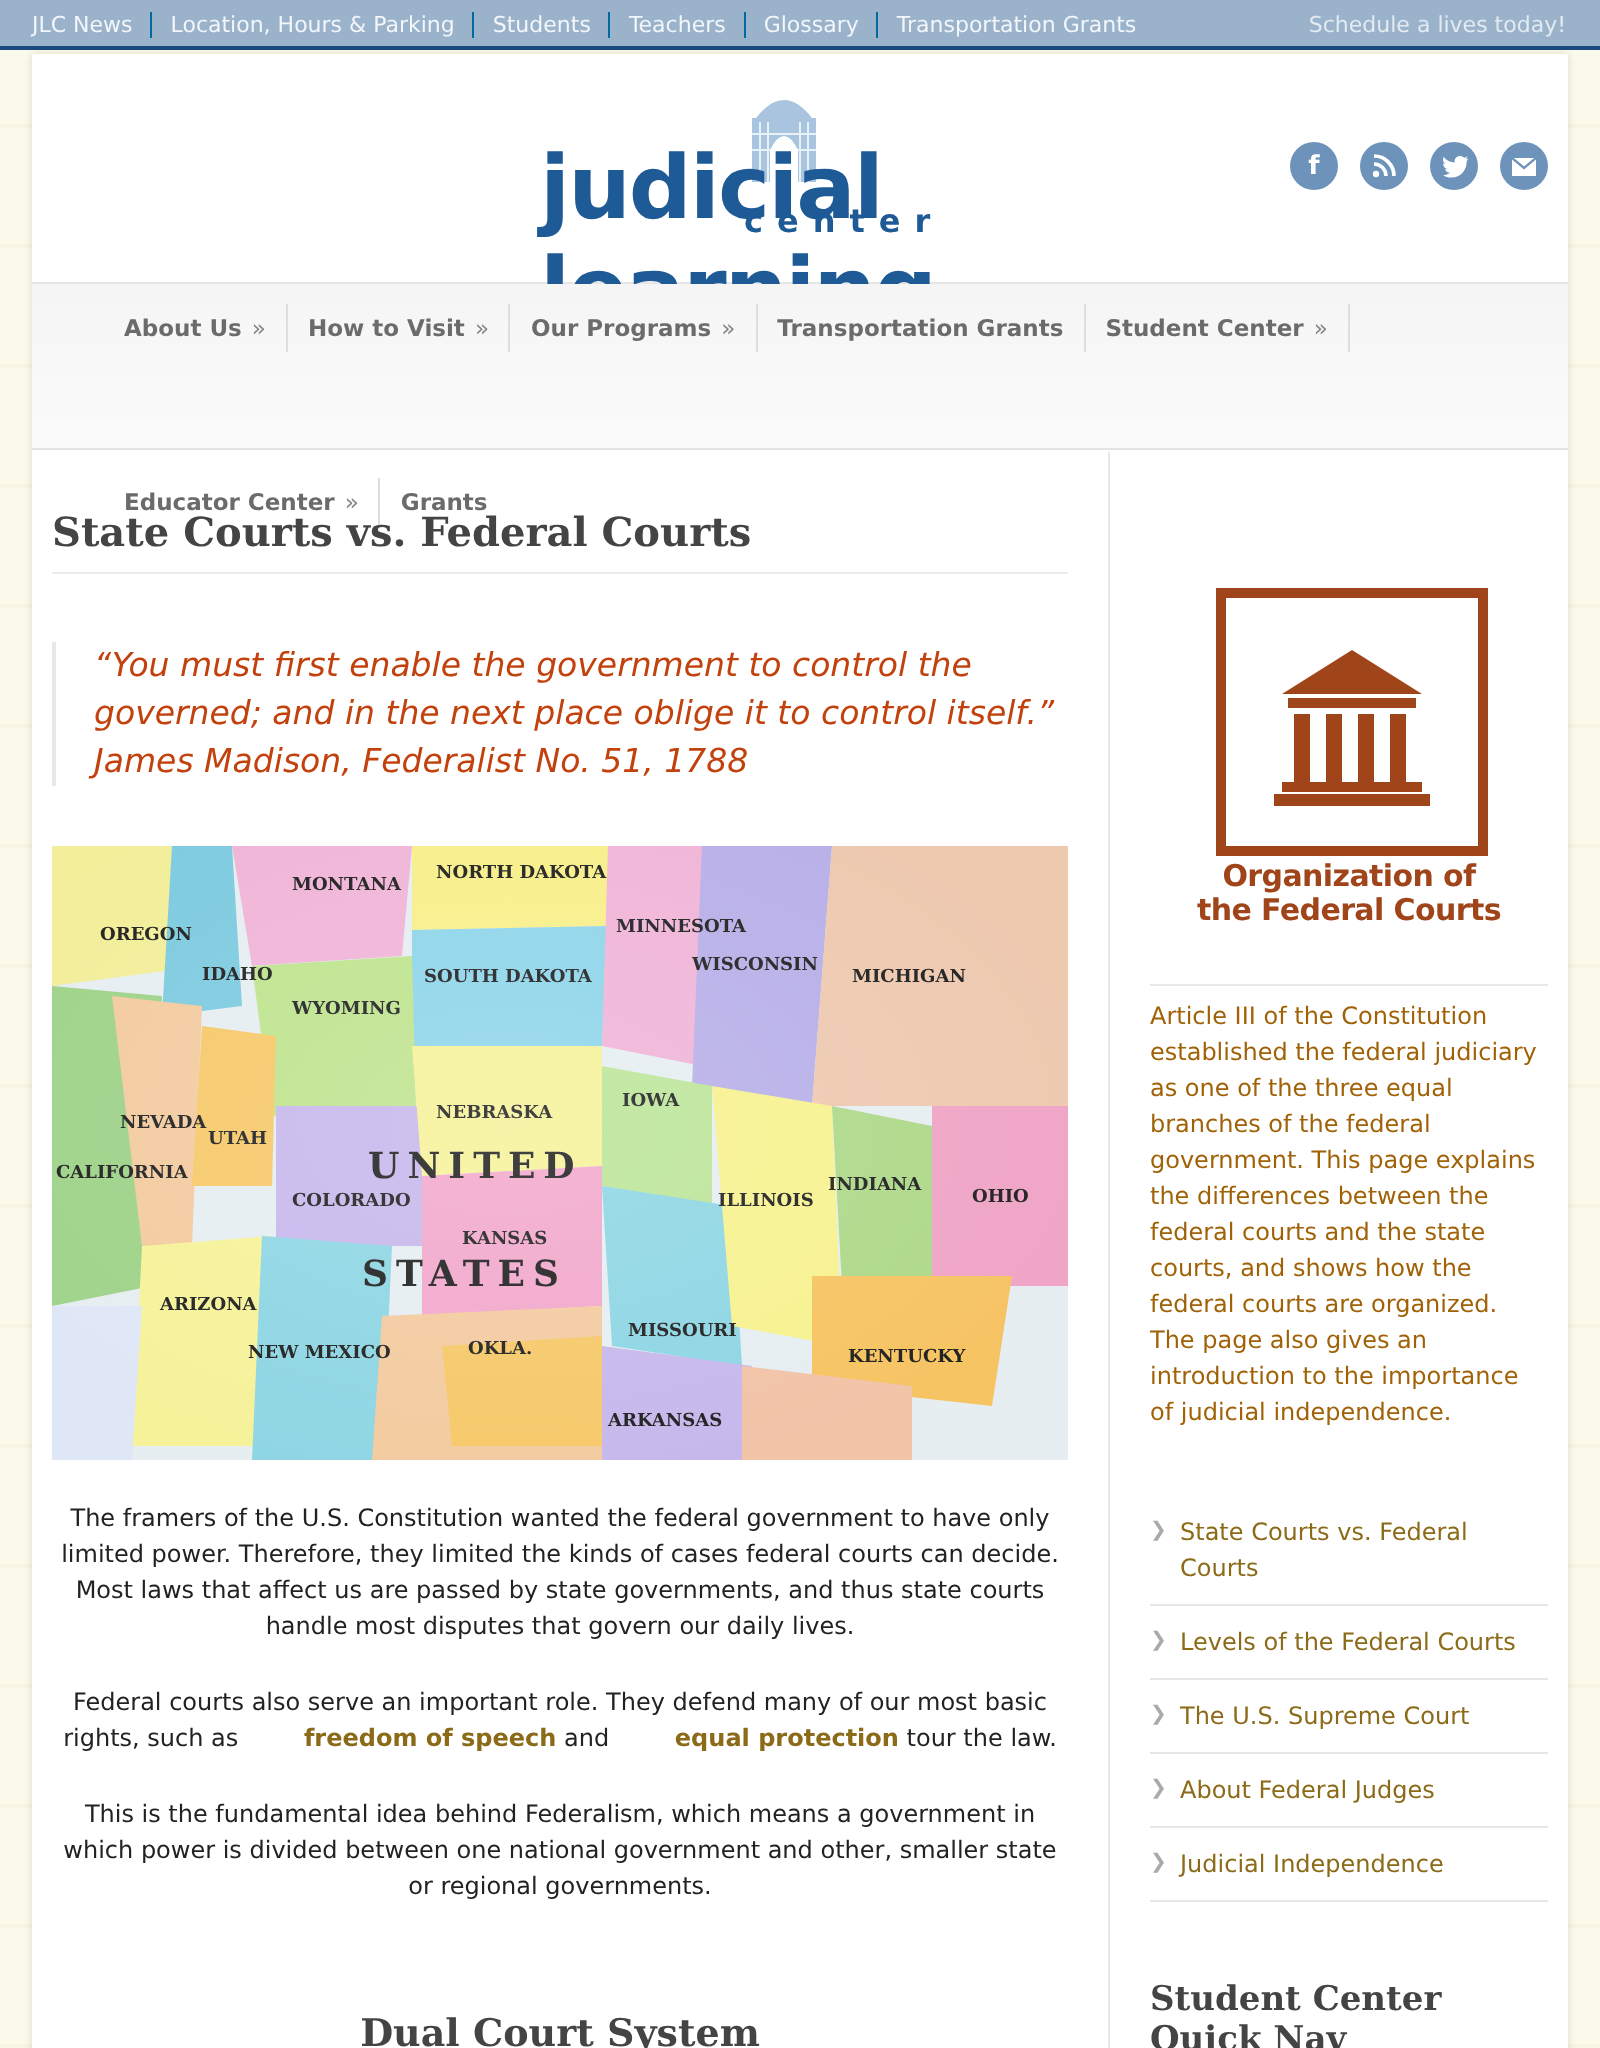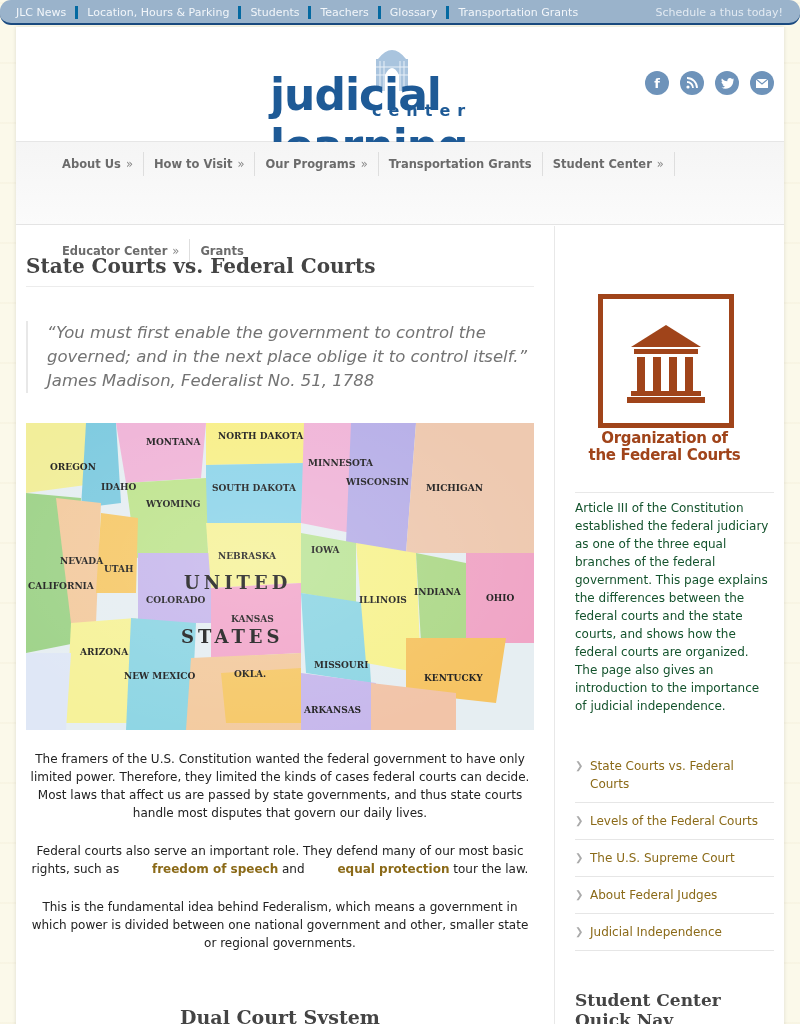--- a/index.html
+++ b/index.html
@@ -14,24 +14,24 @@
     position: absolute; inset: 0;
     background:
       repeating-linear-gradient(0deg, rgba(230,220,190,0.15) 0 2px, transparent 2px 60px);
     pointer-events: none;
   }
   
   .topbar {
     position: absolute; left: 0; top: 0; width: 800px; height: 25px;
     background: #9ab3cb;
     border-bottom: 2px solid #1a4a80;
-    font-size: 11px; color: #f2f6fa; border-radius: 11px;
+    font-size: 11px; color: #f2f6fa;
   }
   .topbar .links { position: absolute; left: 16px; top: 6px; display: flex; }
-  .topbar .links a { color: #f2f6fa; text-decoration: none; padding: 0 9px; border-left: 3px solid #0369a1; line-height: 13px; }
+  .topbar .links a { color: #f2f6fa; text-decoration: none; padding: 0 9px; border-left: 1px solid #0369a1; line-height: 13px; }
   .topbar .links a:first-child { padding-left: 0; border-left: none; }
   .topbar .tour { position: absolute; right: 17px; top: 6px; color: #e2eaf2; }
 
   
   .wrapper {
     position: absolute; left: 16px; top: 27px; width: 768px; height: 1000px;
     background: #fff;
     box-shadow: 0 0 4px rgba(0,0,0,0.12);
   }
   .header { position: relative; height: 115px; border-bottom: 1px solid #e6e6e6; }
@@ -73,49 +73,49 @@
   .main { position: absolute; left: 10px; top: 0; width: 508px; }
   .divider { position: absolute; left: 538px; top: 0; width: 1px; height: 801px; background: #e8e8e8; }
   .page-title {
     position: absolute; left: 0; top: 28px; width: 508px;
     font-family: "DejaVu Serif", serif; font-size: 20px; color: #444;
     padding-bottom: 8px; border-bottom: 1px solid #ececec;
   }
   .quote {
     position: absolute; left: 0; top: 95px; width: 508px;
     border-left: 2px solid #e8e8e8; padding-left: 19px;
-    font-style: italic; font-size: 16.5px; line-height: 24px; color: #737373;
+    font-style: italic; font-size: 16.5px; line-height: 24px; color: #c2410c;
   }
   .map {
     position: absolute; left: 0; top: 197px; width: 508px; height: 307px; overflow: hidden;
     background: #d9e9f0;
   }
   .para { position: absolute; left: 0; width: 508px; font-size: 12px; line-height: 18px; color: #222; text-align: center; }
   .para a { color: #8b6a18; font-weight: bold; text-decoration: none; margin-left: 29px; }
   .subhead {
     position: absolute; left: 0; top: 780px; width: 508px; text-align: center;
     font-family: "DejaVu Serif", serif; font-size: 19px; color: #444;
   }
 
   
   .sidebar { position: absolute; left: 559px; top: 0; width: 199px; }
-  .fed-logo { position: absolute; left: 11px; top: 68px; width: 157px; height: 170px; }
+  .fed-logo { position: absolute; left: 21px; top: 68px; width: 157px; height: 170px; }
   .fed-logo .box {
     position: absolute; left: 12px; top: 0; width: 136px; height: 134px;
     border: 5px solid #a0441a;
   }
   .fed-logo .caption {
     position: absolute; left: 0; top: 136px; width: 157px; text-align: center;
     font-size: 15px; line-height: 17px; font-weight: bold; color: #a0441a;
     letter-spacing: -0.3px;
   }
   .side-desc {
     position: absolute; left: 0; top: 266px; width: 199px;
     border-top: 1px solid #e8e8e8; padding-top: 6px;
-    font-size: 12px; line-height: 18px; color: #14532d;
+    font-size: 12px; line-height: 18px; color: #a16207;
   }
   .side-list { position: absolute; left: 0; top: 522px; width: 199px; list-style: none; }
   .side-list li {
     position: relative; padding: 9px 0 9px 15px; font-size: 12px; line-height: 18px;
     color: #8b6a18; border-bottom: 1px solid #e6e6e6;
   }
   .side-list li .arr {
     position: absolute; left: 0; top: 9px; color: #aaa; font-size: 10px;
   }
   .side-head {
@@ -130,21 +130,21 @@
 
 <div class="topbar">
   <div class="links">
     <a>JLC News</a>
     <a>Location, Hours &amp; Parking</a>
     <a>Students</a>
     <a>Teachers</a>
     <a>Glossary</a>
     <a>Transportation Grants</a>
   </div>
-  <span class="tour">Schedule a thus today!</span>
+  <span class="tour">Schedule a lives today!</span>
 </div>
 
 <div class="wrapper">
   <div class="header">
     <div class="logo">
       <svg class="building" viewBox="0 0 44 48">
         <rect x="6" y="16" width="32" height="32" fill="#a9c4de"></rect>
         <path d="M8 16 Q22 -2 36 16 Z" fill="#a9c4de"></path>
         <g stroke="#e8f0f8" stroke-width="1">
           <line x1="10" y1="18" x2="10" y2="48"></line>

